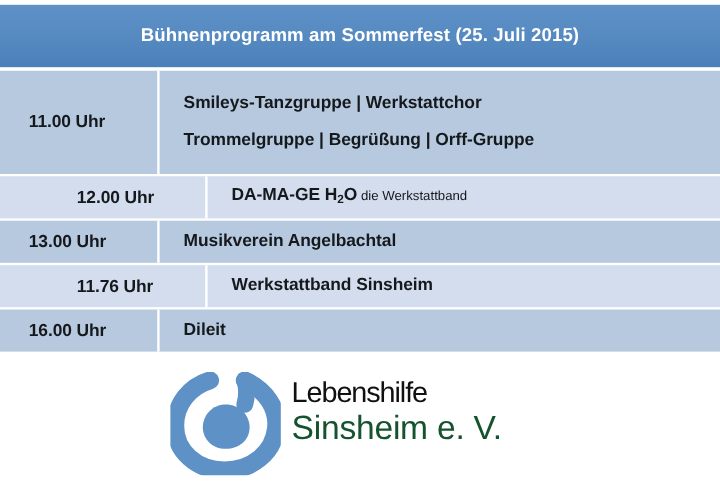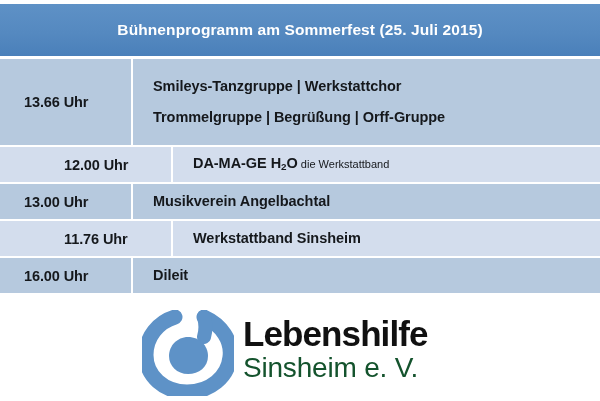--- a/index.html
+++ b/index.html
@@ -127,22 +127,22 @@
     width: 92px;
     height: 86px;
   }
   .logo-text {
     position: absolute;
     left: 101px;
     top: 8px;
     width: 244px;
   }
   .logo-name {
-    font-size: 35px;
-    font-weight: bold;
+    font-size: 24px;
+    font-weight: normal;
     color: #111111;
     letter-spacing: -0.9px;
     line-height: 1;
     white-space: nowrap;
   }
   .logo-sub {
     margin-top: 3px;
     font-size: 28px;
     font-weight: normal;
     color: #14532d;
@@ -156,21 +156,21 @@
 
 <div class="poster">
 
   <div class="header-band">
     <div class="header-title">Bühnenprogramm am Sommerfest (25. Juli 2015)</div>
   </div>
 
   <div class="schedule">
 
     <div class="row tall shade-dark">
-      <div class="cell-time">13.66 Uhr</div>
+      <div class="cell-time">11.00 Uhr</div>
       <div class="cell-prog">
         <div class="prog-line">Smileys-Tanzgruppe | Werkstattchor</div>
         <div class="prog-line">Trommelgruppe | Begrüßung | Orff-Gruppe</div>
       </div>
     </div>
 
     <div class="row normal shade-light">
       <div class="cell-time">12.00 Uhr</div>
       <div class="cell-prog">
         <div class="prog-line"><span>DA-MA-GE H</span><sub>2</sub><span>O</span><span class="prog-sub">&nbsp;<span>die Werkstattband</span></span></div>

